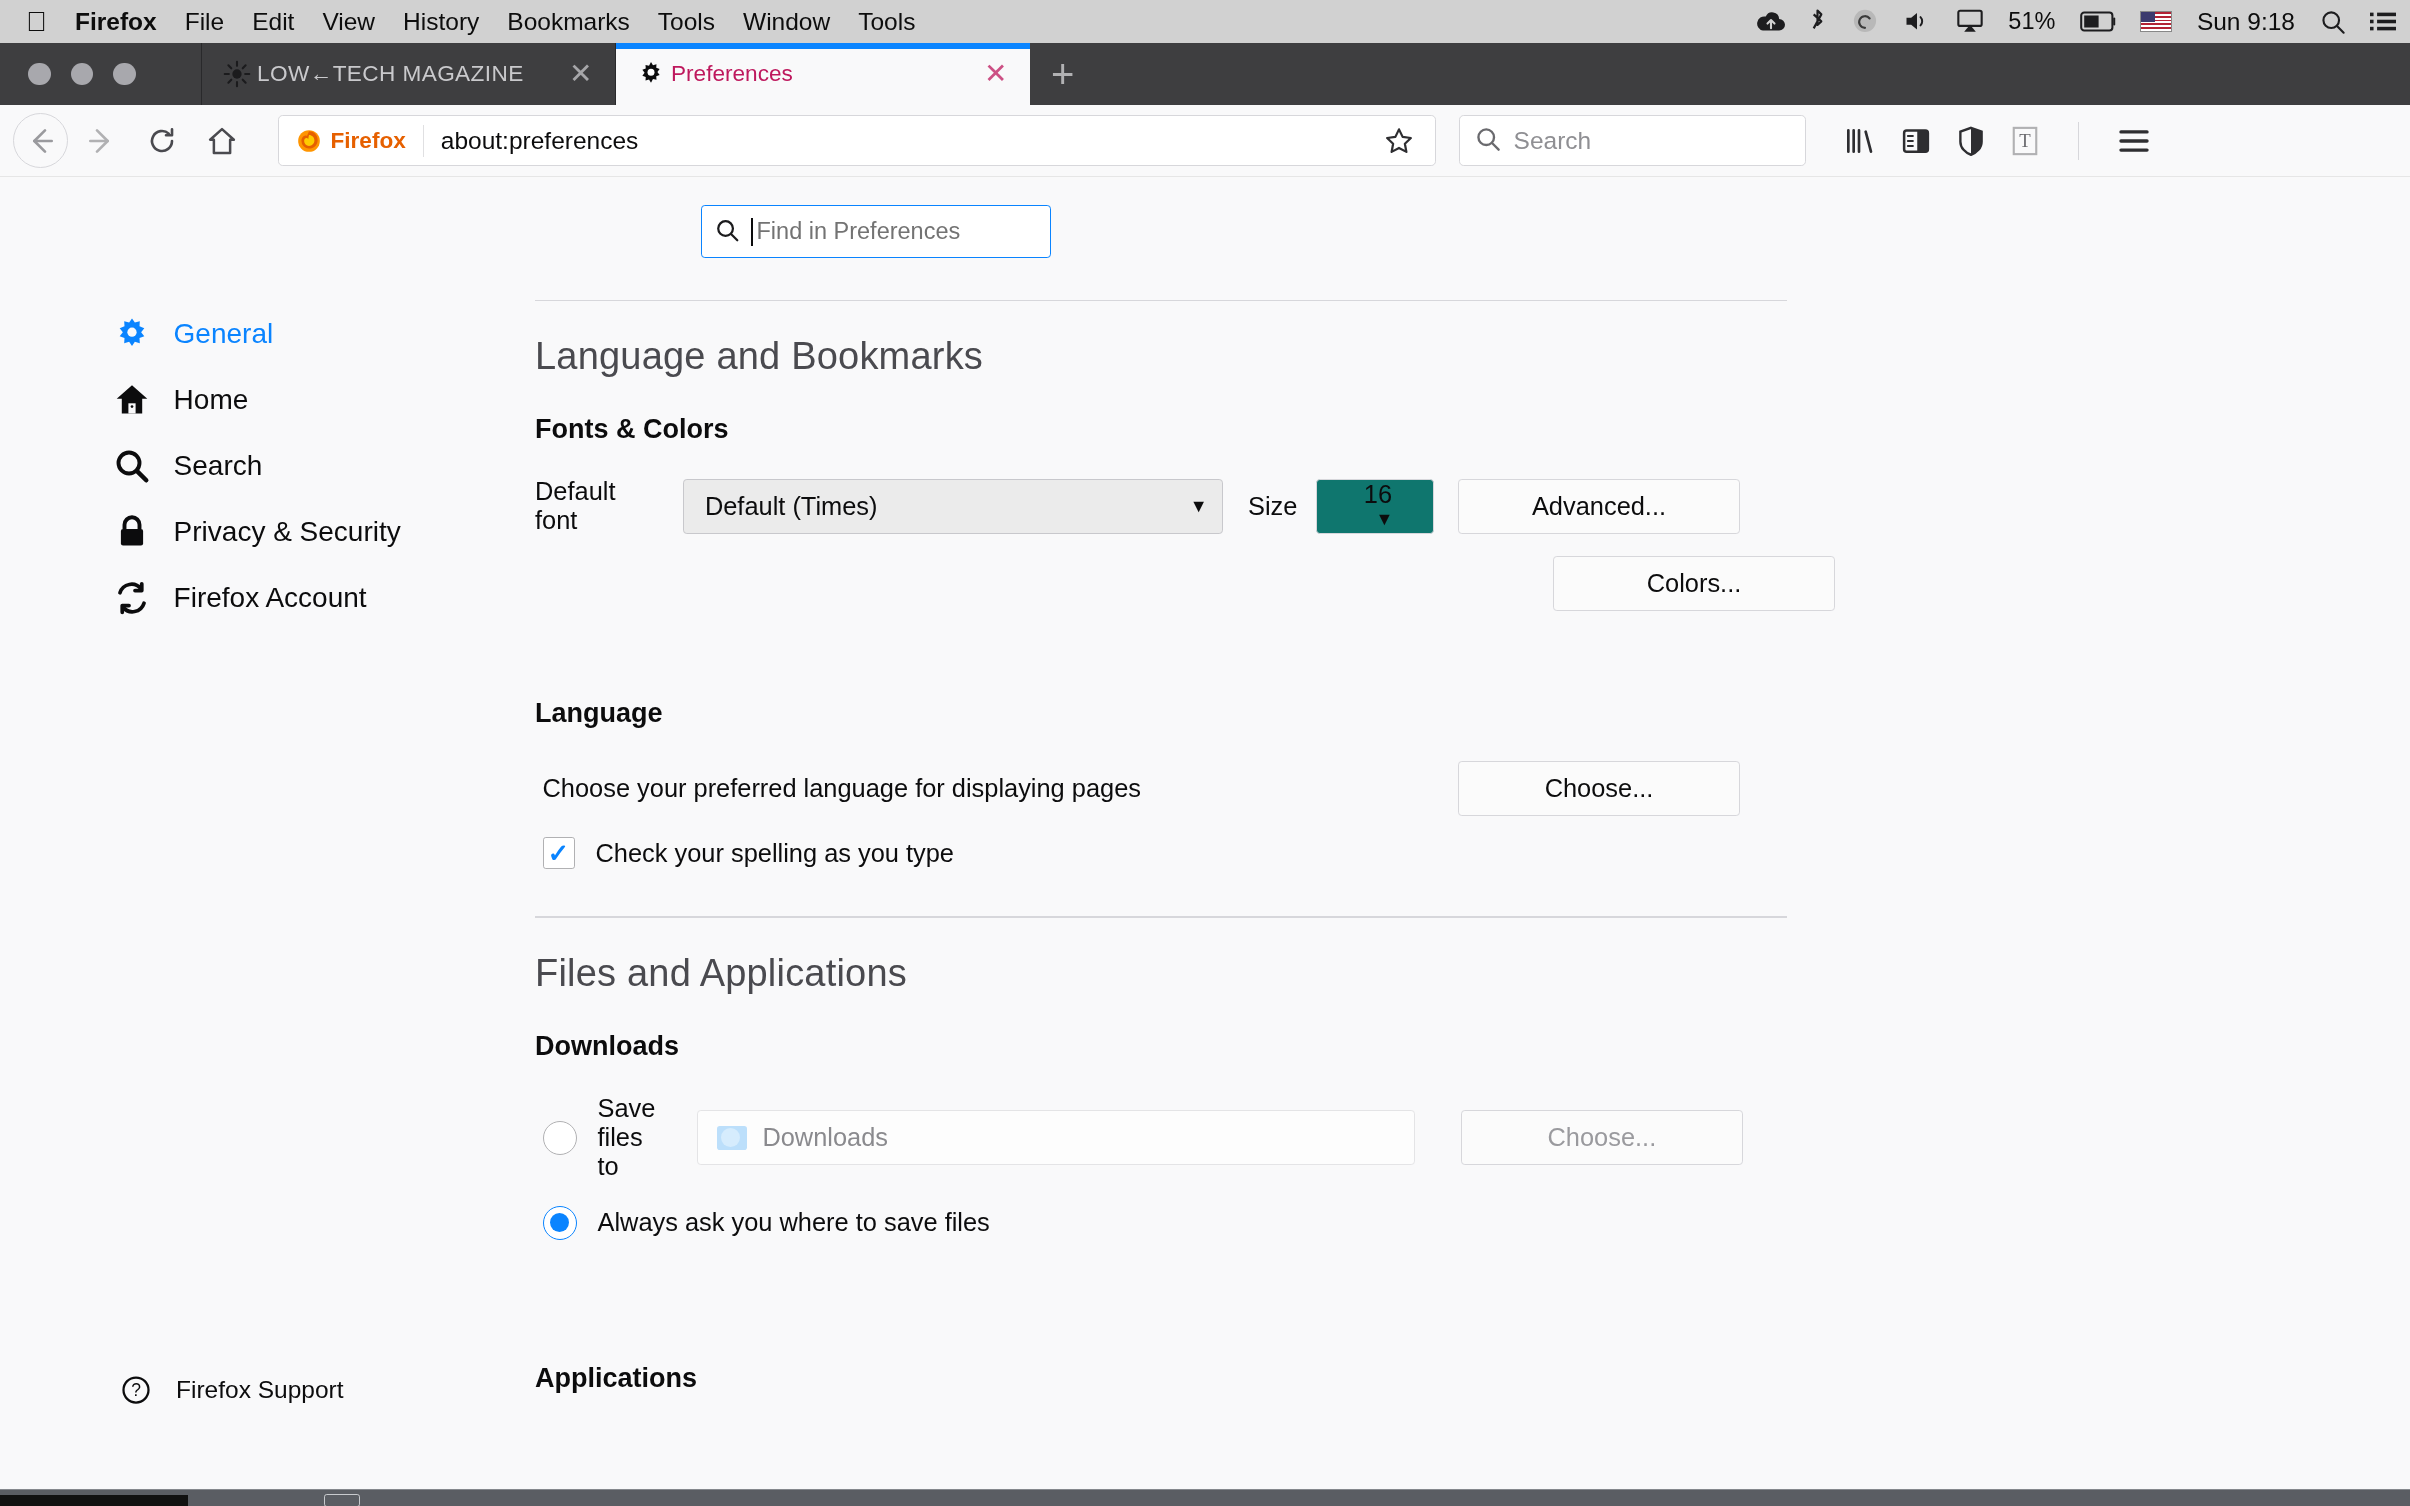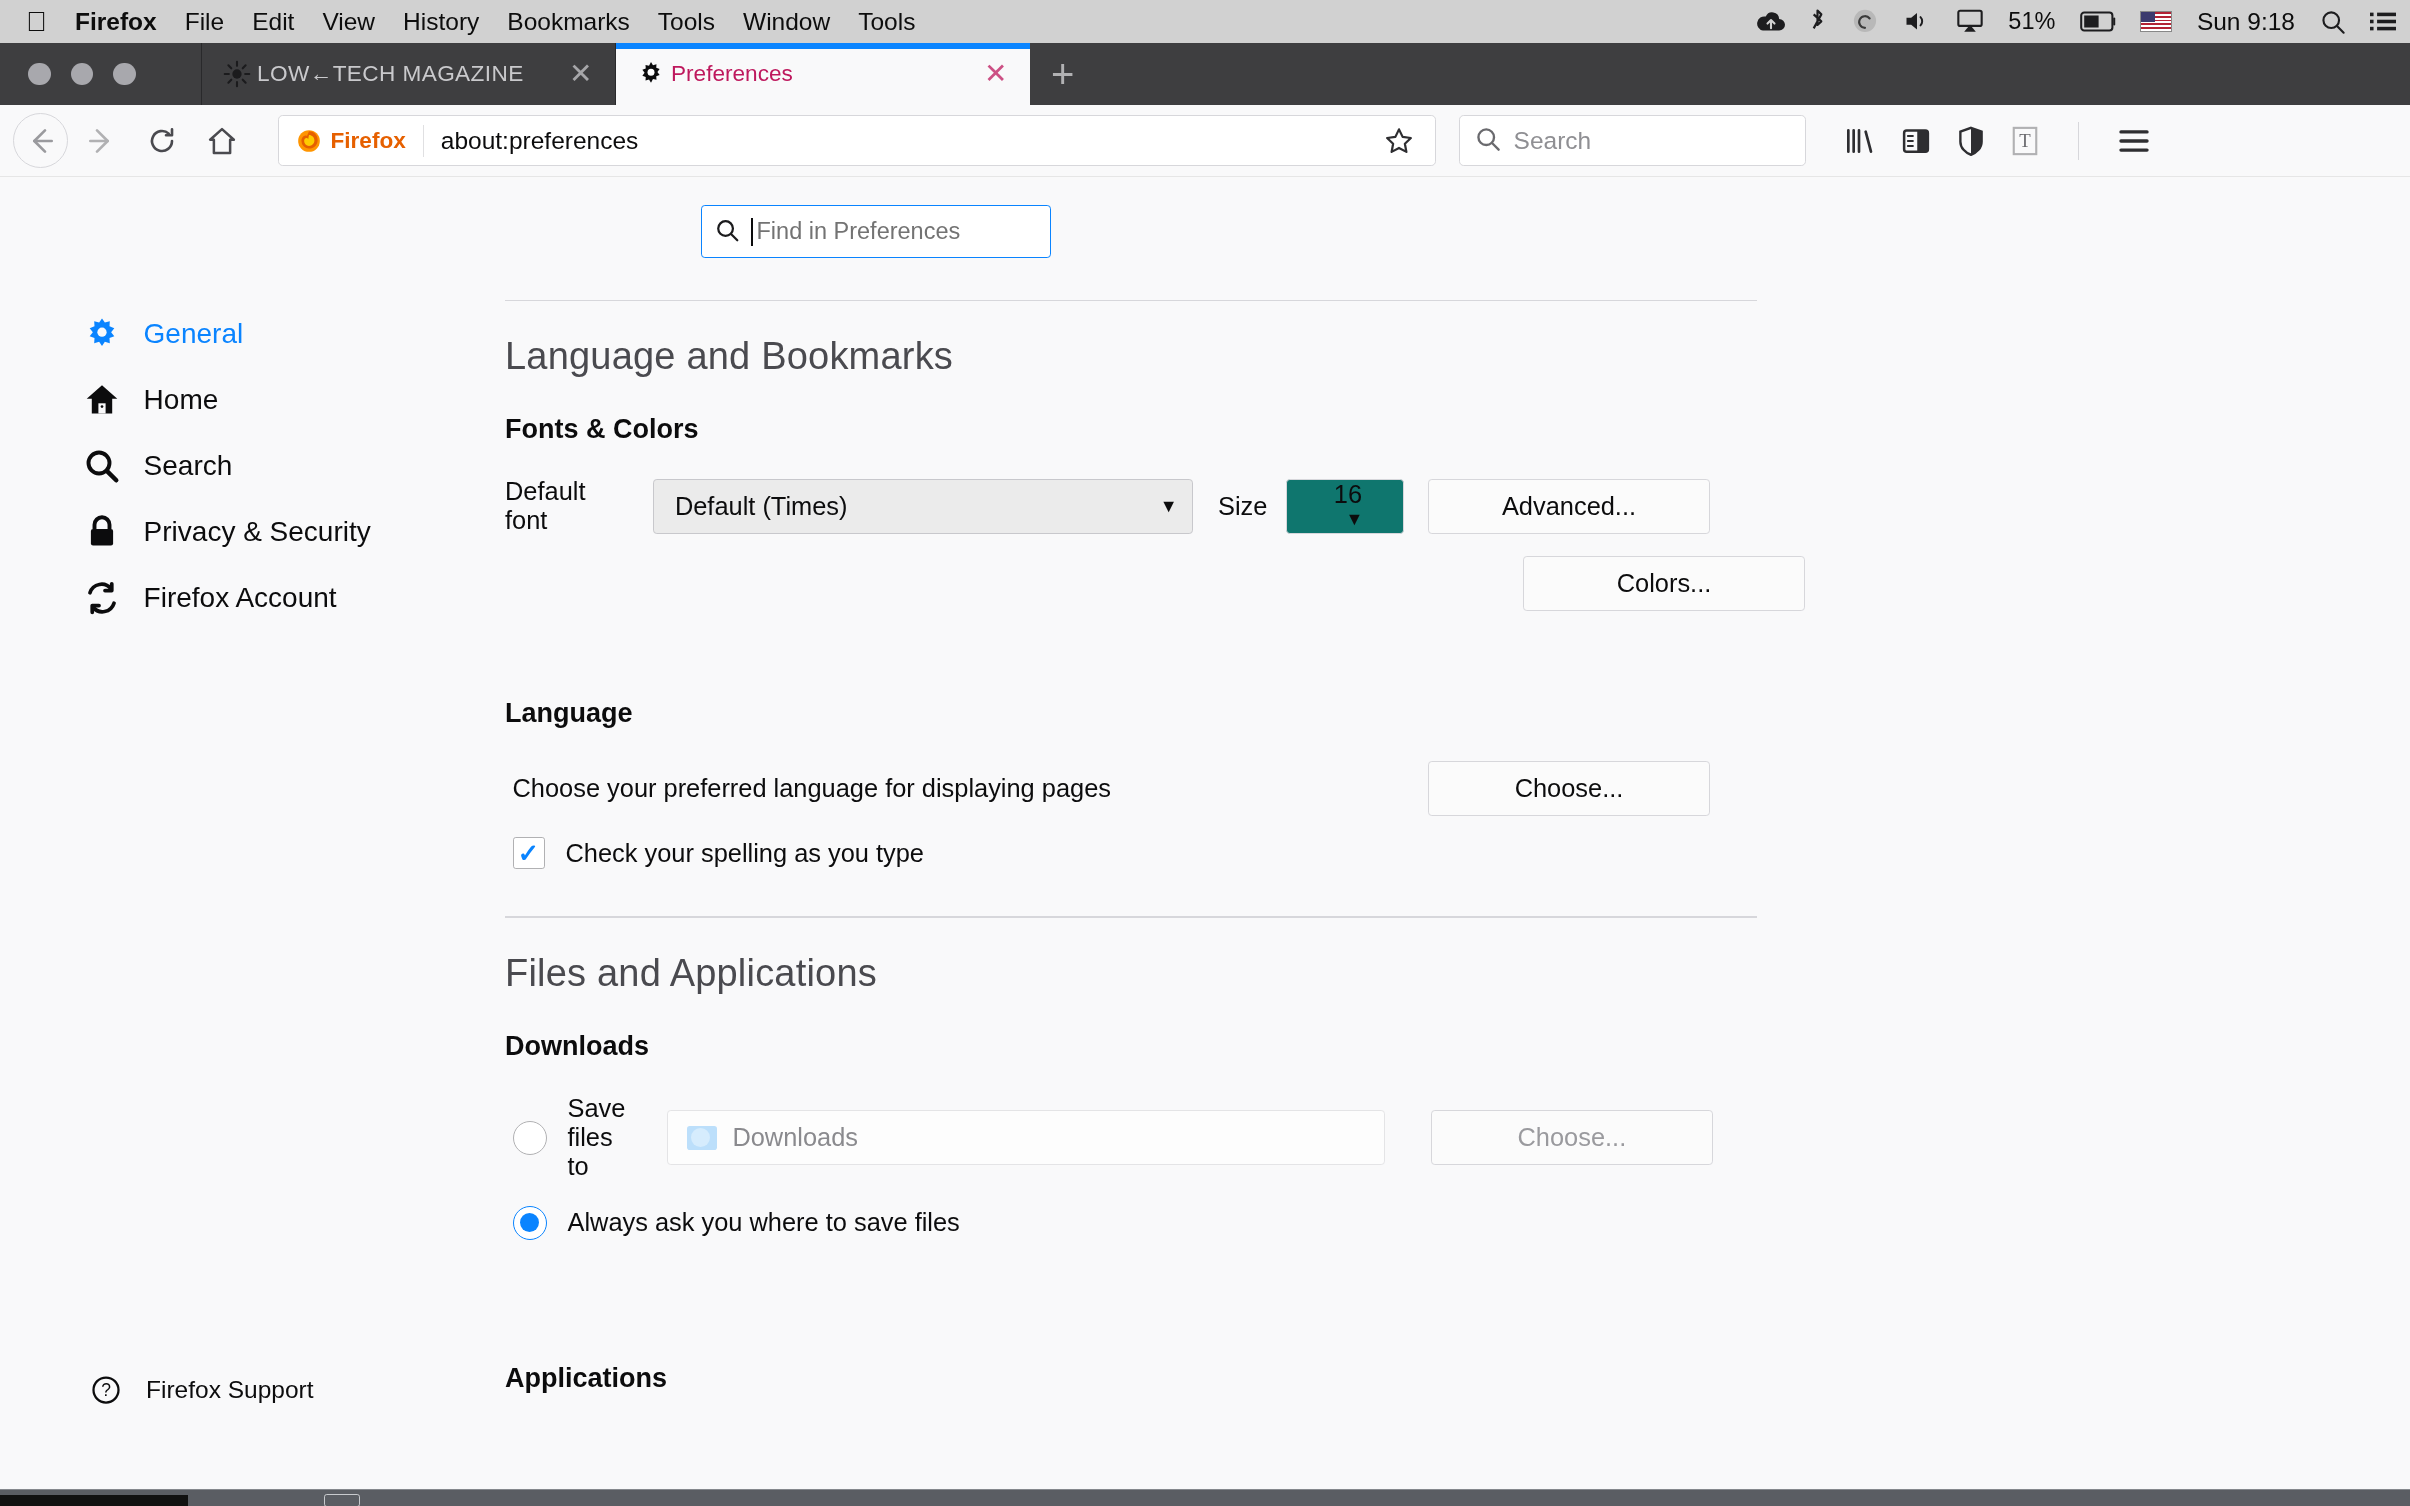--- a/index.html
+++ b/index.html
@@ -158,21 +158,21 @@
     background: #fff;
     display: flex; align-items: center;
     gap: 11.3px; padding: 0 13px;
   }
   .find-caret {
     width: 1.9px; height: 28px; background: #0c0c0d;
     margin-right: -7.5px;
   }
   .find-ph { color: #737373; font-size: 23.5px; }
 
-  .content-row { display: flex; }
+  .content-row { display: flex; padding-left: 30px; }
 
   
   .sidebar {
     width: 505px;
     padding-top: 43px;
     flex: none;
     position: relative;
   }
   .side-item {
     display: flex; align-items: center;

